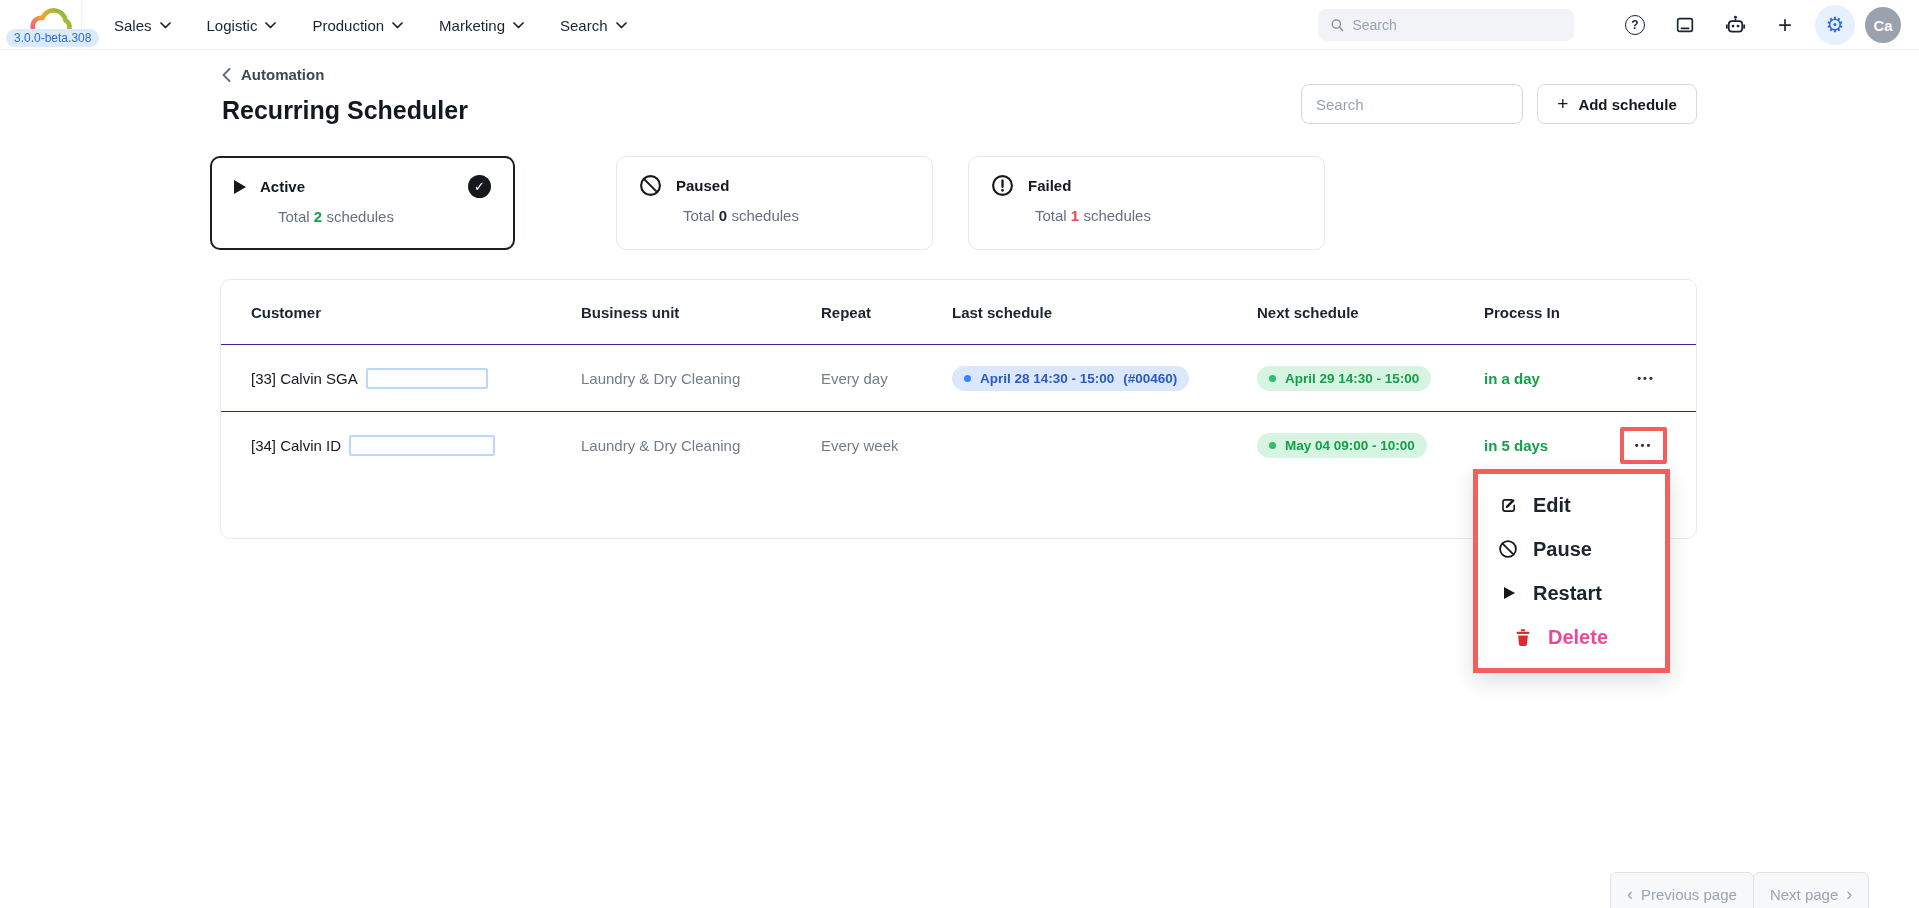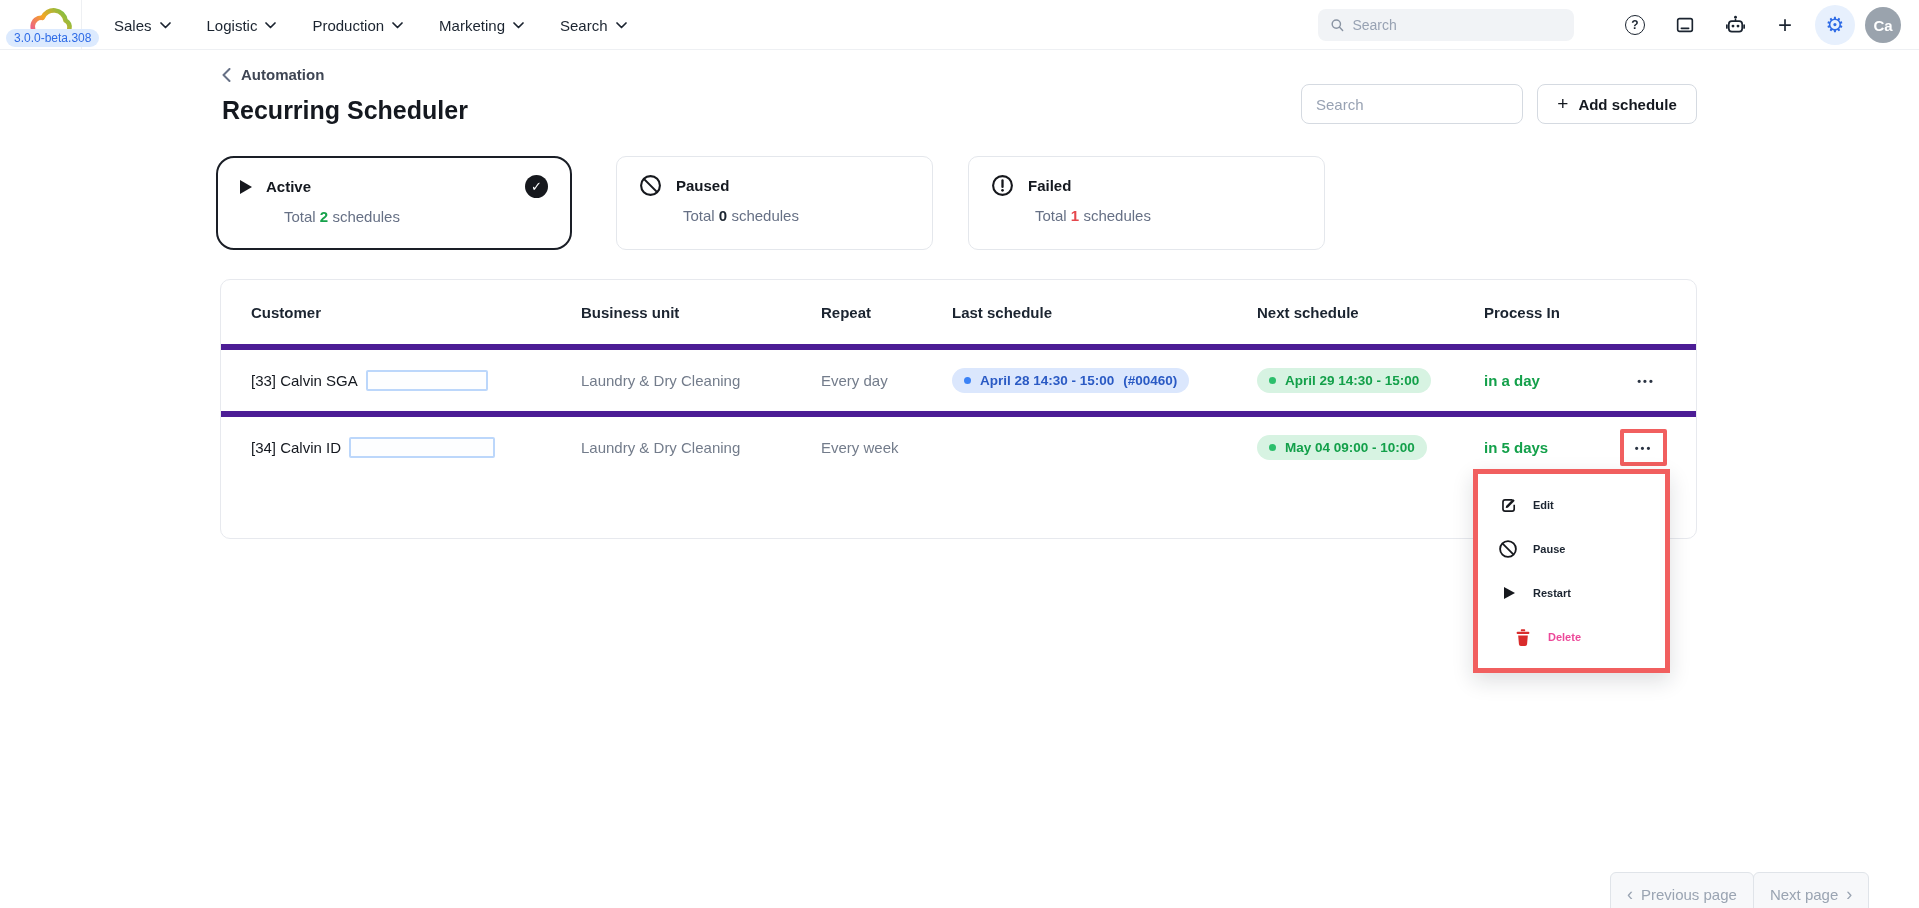--- a/index.html
+++ b/index.html
@@ -32,59 +32,59 @@
   .page-title { position:absolute; left:222px; top:96px; font-size:25px; font-weight:700; color:#14181f; }
   .content-search { position:absolute; left:1301px; top:84px; width:222px; height:40px; border:1px solid #d5dae1; border-radius:8px; background:#fff; display:flex; align-items:center; padding:0 14px; }
   .content-search input { border:none; outline:none; font-size:15px; color:#1b2430; width:100%; font-family:inherit; }
   .content-search input::placeholder { color:#98a2b3; }
   .add-btn { position:absolute; left:1537px; top:84px; width:160px; height:40px; border:1px solid #d5dae1; border-radius:8px; background:#fff; display:flex; align-items:center; justify-content:center; gap:10px; font-size:15px; font-weight:700; color:#14181f; cursor:pointer; }
   .add-plus { font-size:19px; font-weight:400; }
 
   
   .card { position:absolute; top:156px; height:94px; background:#fff; border:1px solid #e4e7ec; border-radius:10px; padding:17px 22px; cursor:pointer; }
   .card.selected { border:2px solid #1a1e26; }
-  .card1 { left:216px; width:356px;border-radius:18px; }
+  .card1 { left:210px; width:305px; }
   .card2 { left:616px; width:317px; }
   .card3 { left:968px; width:357px; }
   .card-top { display:flex; align-items:center; gap:14px; }
   .card-label { font-size:15px; font-weight:700; color:#14181f; }
   .card-spacer { flex:1; }
   .play-tri { width:0; height:0; border-left:12px solid #16181d; border-top:7px solid transparent; border-bottom:7px solid transparent; }
   .check-circle { width:23px; height:23px; border-radius:50%; background:#16181d; color:#fff; font-size:13px; font-weight:700; display:flex; align-items:center; justify-content:center; }
   .card-sub { margin-top:10px; font-size:15px; color:#667085;margin-left:44px; }
   .cnt { font-weight:700; }
   .cnt-green { color:#17a24b; }
   .cnt-dark { color:#1b2430; }
   .cnt-red { color:#e5484d; }
 
   
   .table-card { position:absolute; left:220px; top:279px; width:1477px; height:260px; background:#fff; border:1px solid #e7e9ee; border-radius:10px; }
   .tgrid { display:grid; grid-template-columns:330px 240px 131px 305px 227px 144px 50px; align-items:center; padding:0 14px 0 30px; }
   .thead { height:64px; }
   .th { font-size:15px; font-weight:700; color:#1b2430; }
-  .trow { height:67px; border-top:6px solid #4c1d95; font-size:15px; }
+  .trow { height:67px; border-top:1px solid #4c1d95; font-size:15px; }
   .cell-customer { display:flex; align-items:center; gap:8px; color:#14181f; }
   .redacted { display:inline-block; height:21px; border:2px solid #bcd7fb; background:#fdfeff; border-radius:2px; }
   .rw1 { width:122px; } .rw2 { width:146px; }
   .cell-gray { color:#737c8b; }
   .pill { display:inline-flex; align-items:center; gap:9px; padding:5px 12px; border-radius:14px; font-size:13.5px; font-weight:700; white-space:nowrap; }
   .pill-blue { background:#dbe7fd; color:#2a5ac4; }
   .pill-green { background:#d7f3e2; color:#13a04a;text-align:center; }
   .dot { width:7px; height:7px; border-radius:50%; }
   .dot-blue { background:#3b82f6; }
   .dot-green { background:#2cbf6c; }
   .ref-bold { font-weight:800; }
   .process-in { color:#13a04a; font-weight:700; font-size:15px; }
   .ellipsis-btn { width:36px; height:28px; display:flex; align-items:center; justify-content:center; cursor:pointer; color:#2a3342; font-size:11px; letter-spacing:2px; font-weight:700; border-radius:4px; }
   .red-ring { display:flex; align-items:center; justify-content:center; width:47px; height:37px; border:4px solid #f15f5f; border-radius:2px; background:#fff; margin-left:-8px; }
 
   
   .menu-annotation { position:absolute; left:1473px; top:469px; width:197px; border:5px solid #f15f5f; background:#fff; box-shadow:0 8px 20px rgba(20,25,40,.14); z-index:5; }
   .menu-inner { padding:9px 0; }
-  .menu-item { height:44px; display:flex; align-items:center; gap:15px; padding:0 20px; font-size:11px; font-weight:700; color:#1b2430; cursor:pointer; }
+  .menu-item { height:44px; display:flex; align-items:center; gap:15px; padding:0 20px; font-size:20px; font-weight:700; color:#1b2430; cursor:pointer; }
   .menu-item.danger { color:#ec4899;margin-left:15px; }
   .mi-icon { width:20px; height:20px; display:flex; align-items:center; justify-content:center; }
   .play-tri-sm { width:0; height:0; border-left:11px solid #16181d; border-top:6.5px solid transparent; border-bottom:6.5px solid transparent; margin-left:2px; }
 
   
   .pagination { position:absolute; left:1610px; top:872px; display:flex; }
   .pg-btn { height:44px; display:flex; align-items:center; gap:8px; padding:0 16px; background:#f7f8fa; border:1px solid #e0e4e9; border-radius:6px; color:#9aa4b2; font-size:15px; cursor:pointer; white-space:nowrap; }
   .pg-btn + .pg-btn { margin-left:-1px; }
   .pg-chev { font-size:18px; line-height:1; }
 

